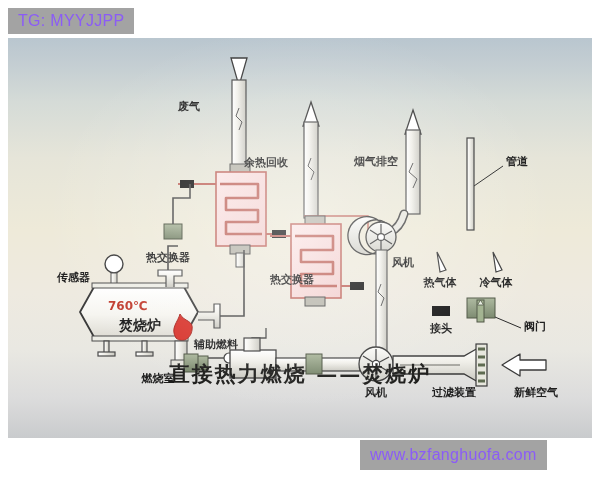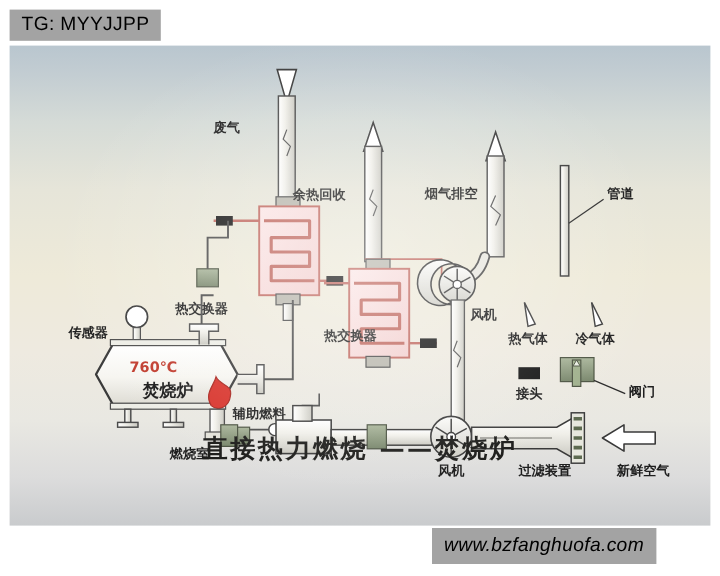--- a/index.html
+++ b/index.html
@@ -36,29 +36,29 @@
     position:absolute; inset:0;
     background: radial-gradient(ellipse at 50% 45%, rgba(255,255,255,.35) 0%, rgba(255,255,255,0) 62%);
     pointer-events:none;
   }
   svg#diagram { position:absolute; left:0; top:0; width:584px; height:400px; }
 
   
   .badge {
     position: absolute;
     background: rgba(150,150,150,.88);
-    color: #000000;
+    color: #8b5cf6;
     font-size: 17px;
     letter-spacing: .3px;
     display: flex; align-items: center;
     padding: 0 10px;
     white-space: nowrap;
   }
   #tg-badge { left: 8px; top: 8px; height: 26px; font-size: 16px; }
-  #site-badge { left: 360px; top: 440px; height: 30px; font-size: 16px; font-style: italic; }
+  #site-badge { left: 360px; top: 440px; height: 30px; font-size: 16px; }
 
   
   .cnlbl { font-family: "DejaVu Sans", "Liberation Sans", sans-serif;
            font-weight: 700; fill:#1e1e1e; font-size: 11px; }
   .temp { font-family: "DejaVu Sans", sans-serif; font-weight:700; fill:#c0392b; font-size: 12px; }
   .bigtitle { font-family: "DejaVu Serif", "Liberation Serif", serif;
               font-weight: 700; fill:#20201e; font-size: 20px; }
   .furnace-name { font-family: "DejaVu Serif", serif; font-weight:700; fill:#1a1a1a; font-size: 14px; }
 </style>
 </head>

